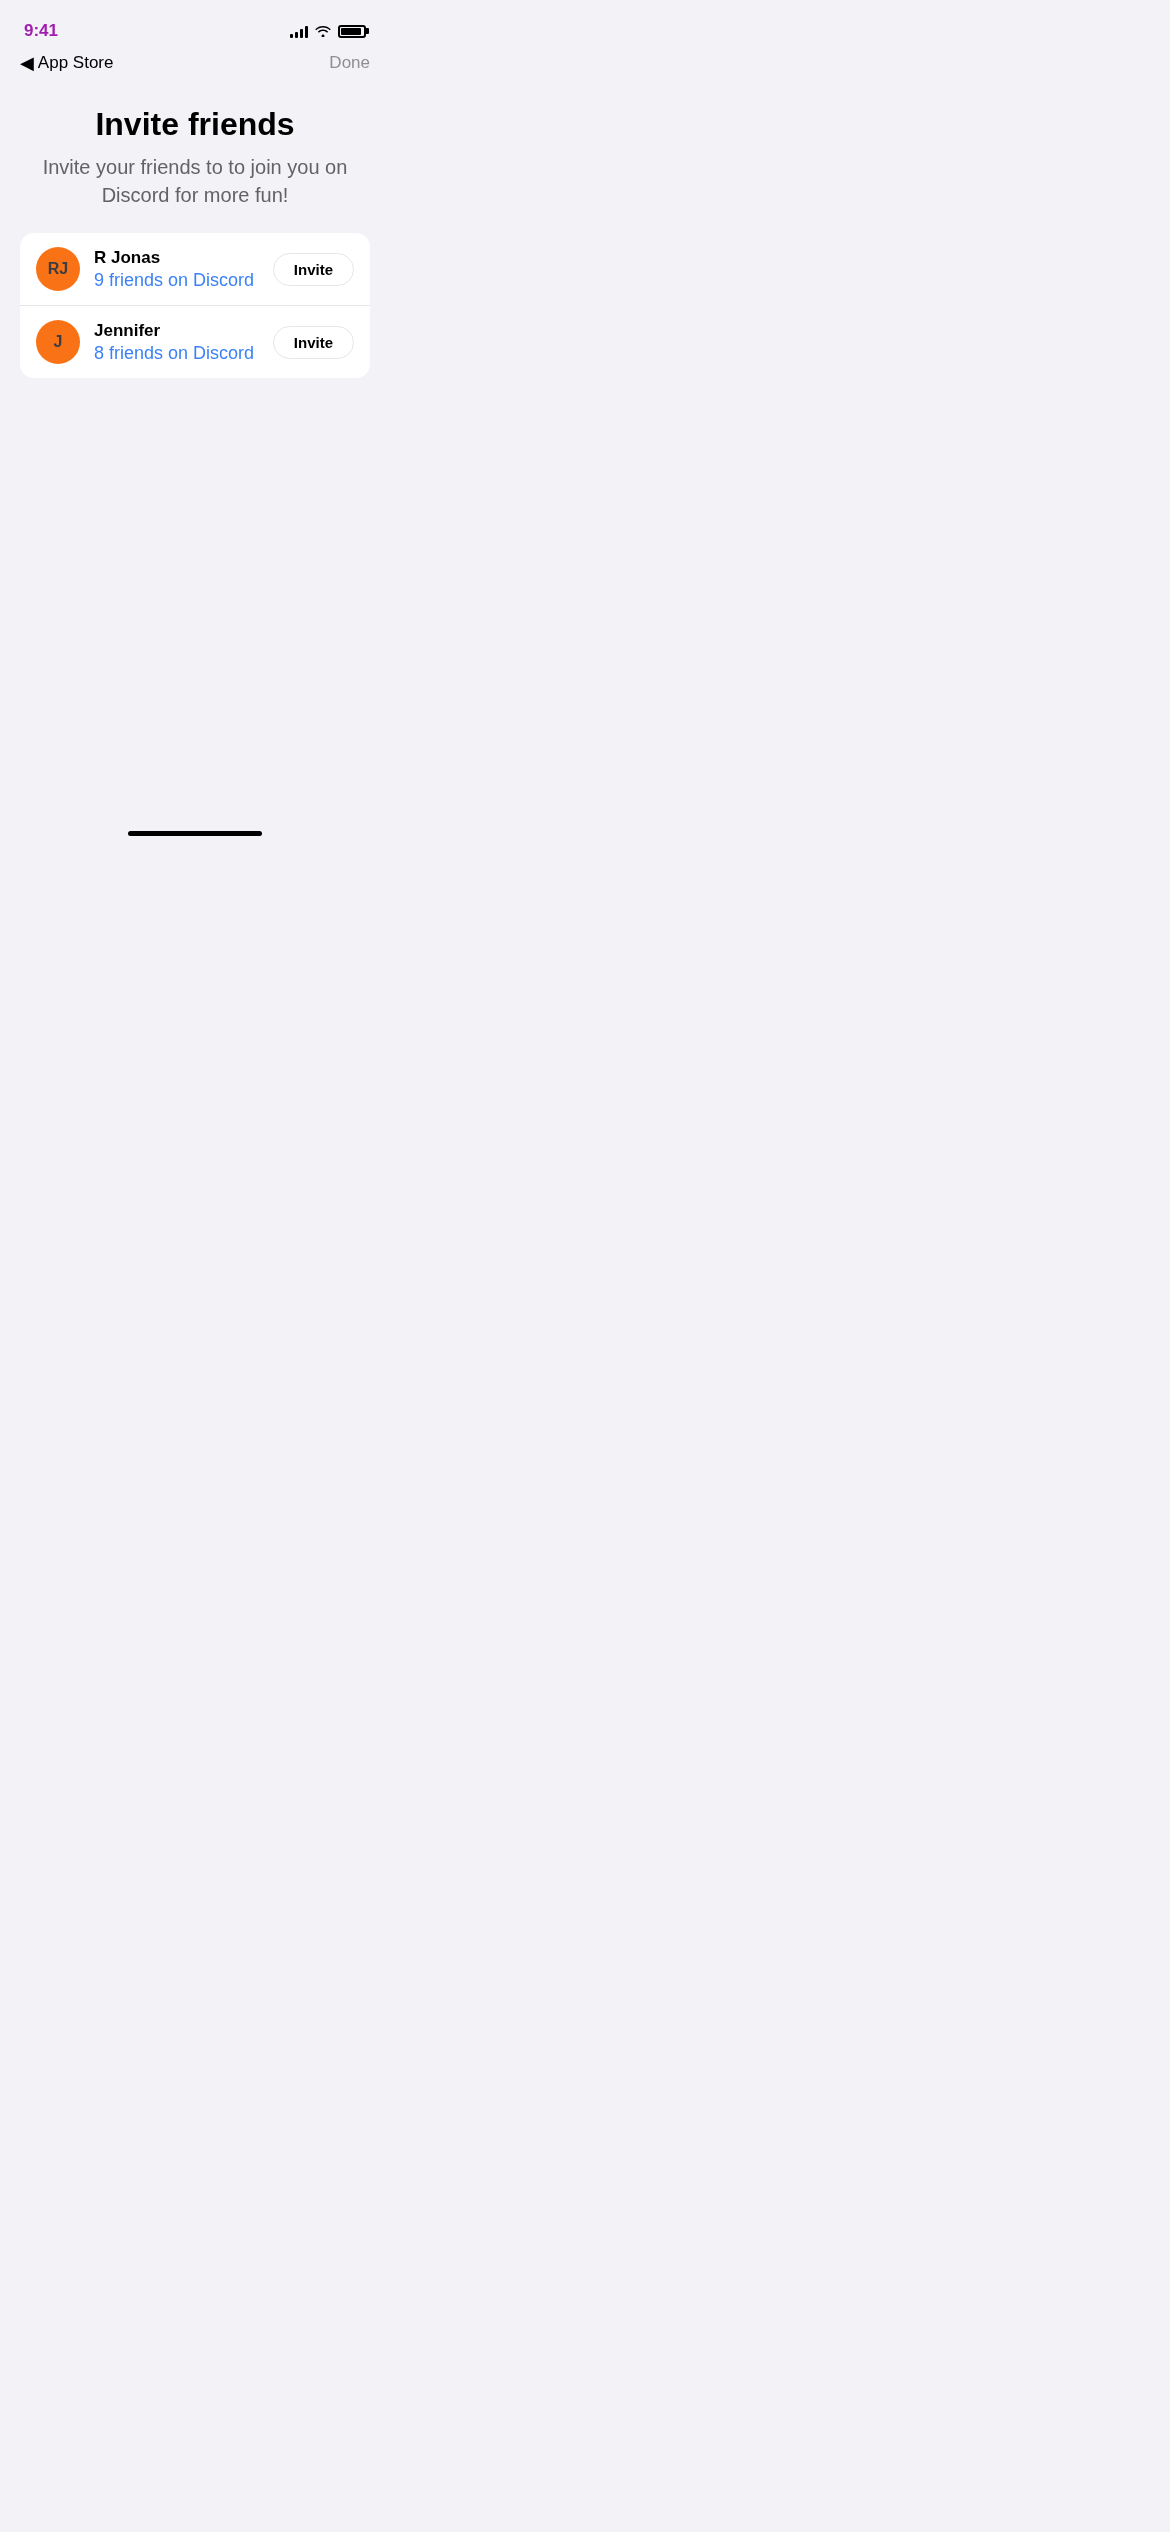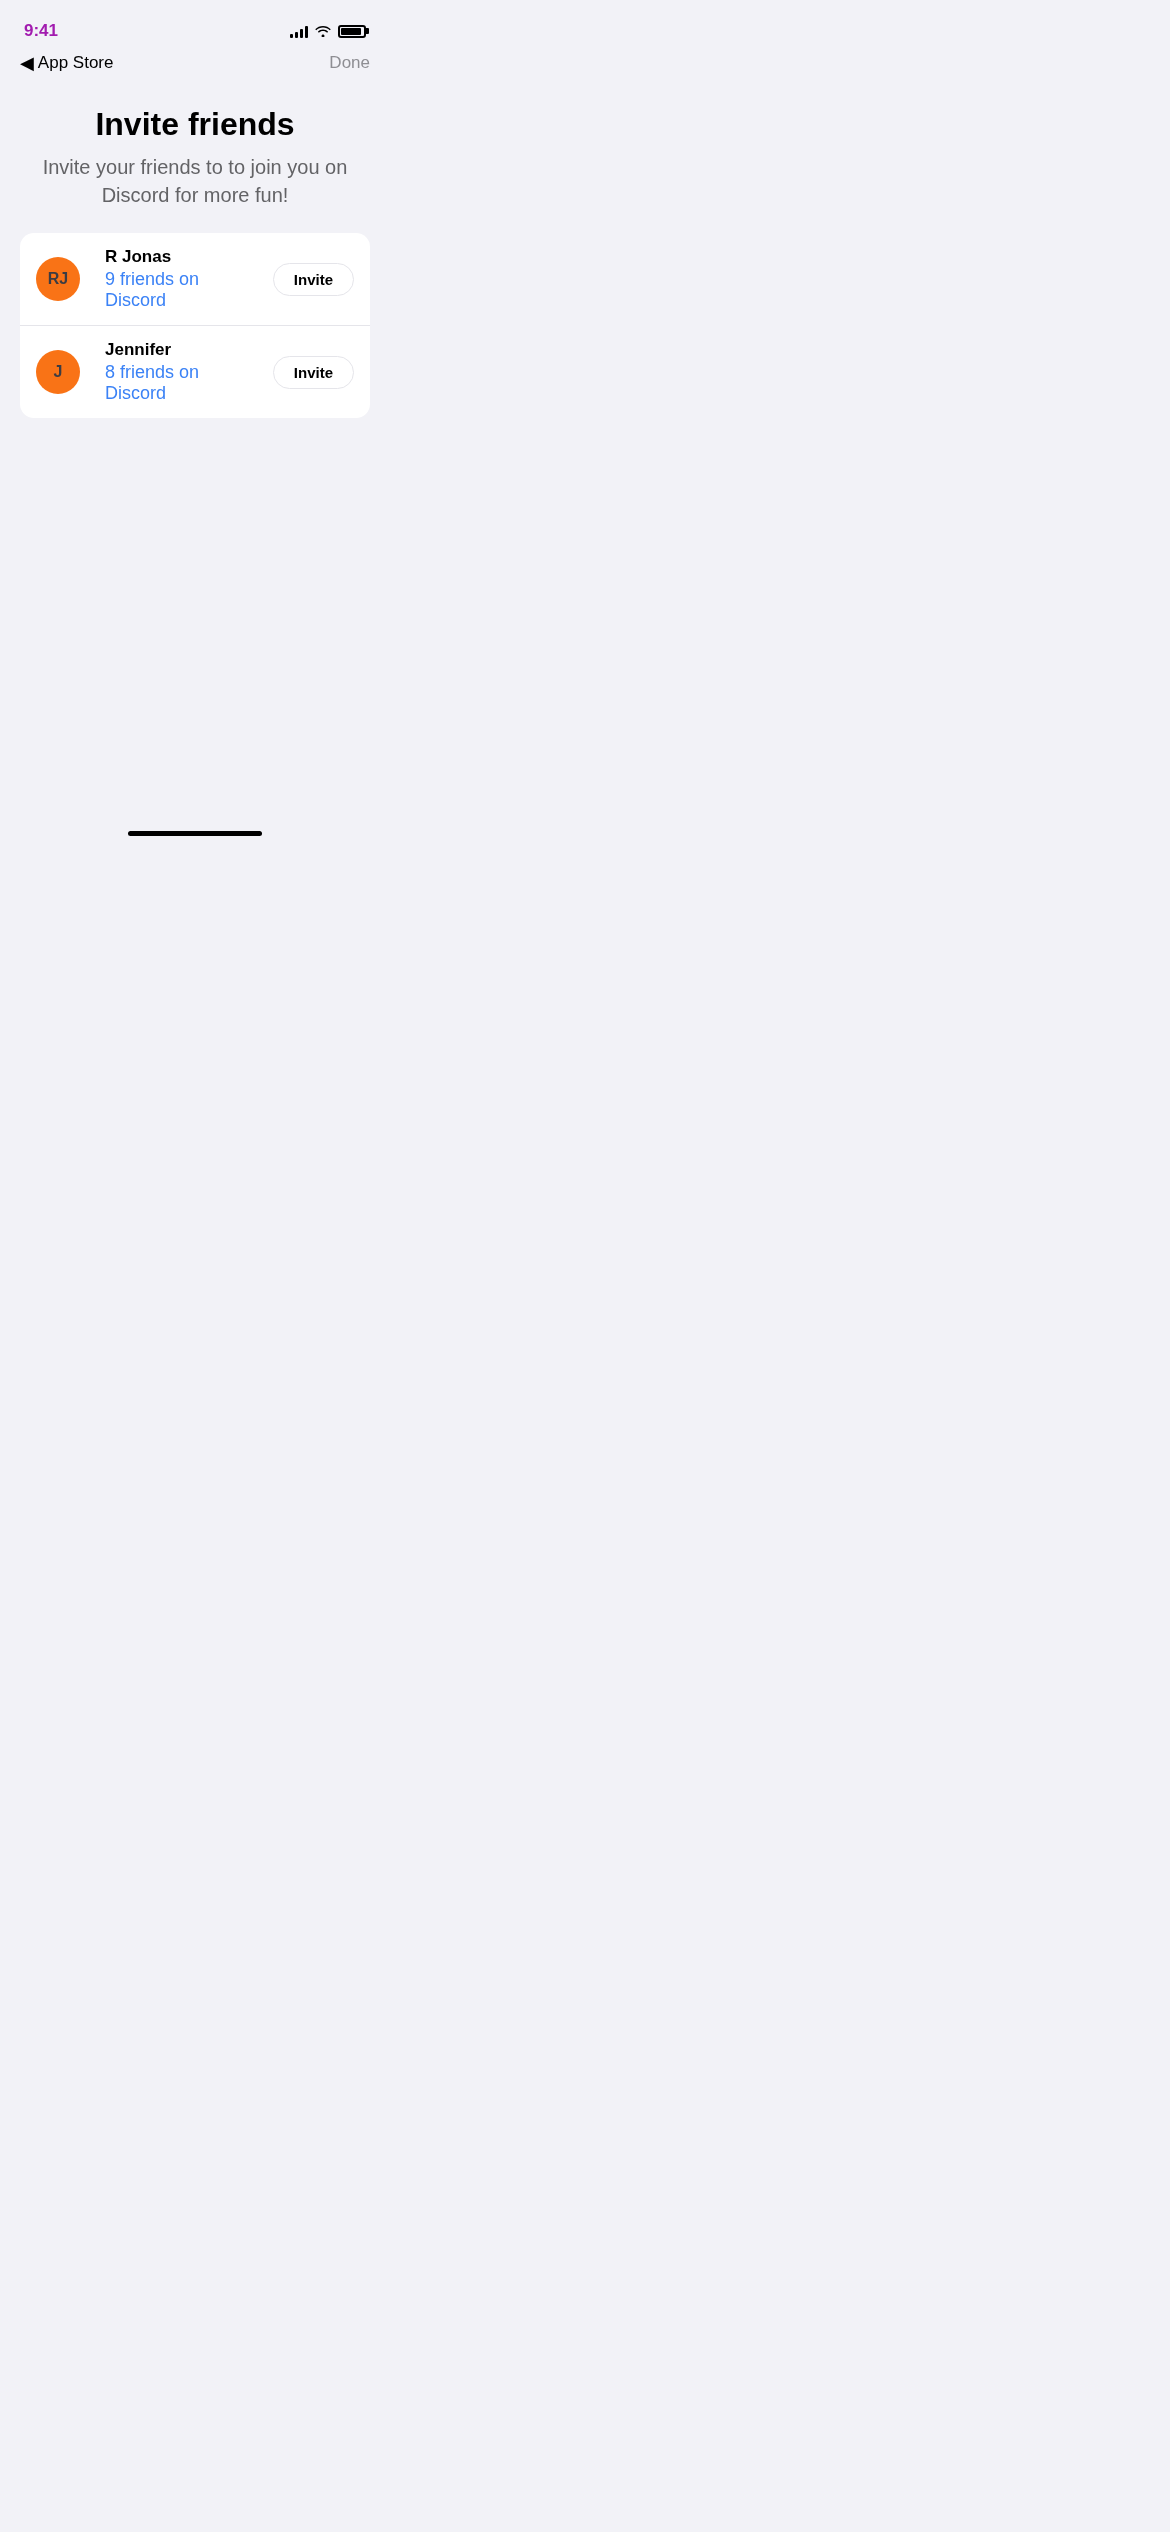--- a/index.html
+++ b/index.html
@@ -191,21 +191,20 @@
       font-size: 16px;
       font-weight: 600;
       color: #3c3c43;
       flex-shrink: 0;
     }
 
     .friend-info {
       flex: 1;
       display: flex;
       flex-direction: column;
-      margin-left: 11px;
     }
 
     .friend-name {
       font-size: 17px;
       font-weight: 600;
       color: #000;
       margin-bottom: 2px;
     }
 
     .friend-meta {

